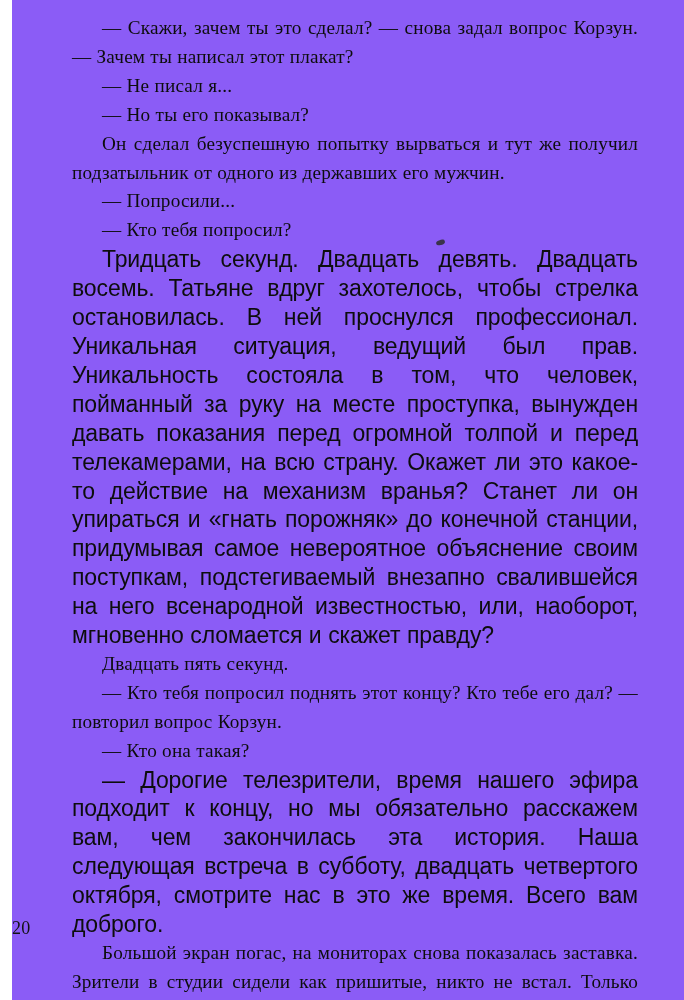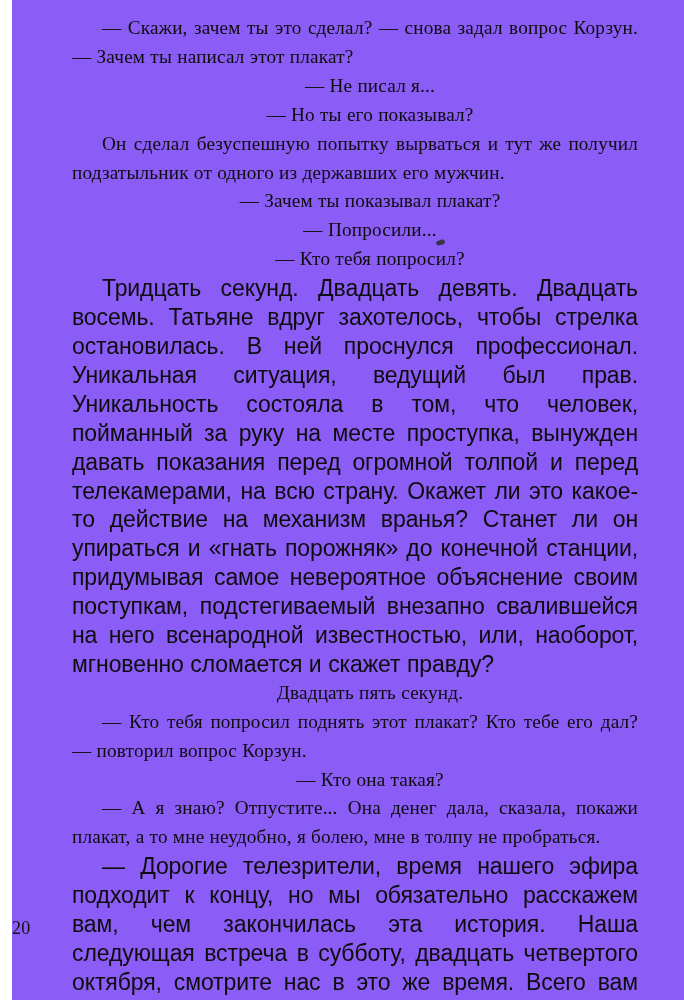--- a/index.html
+++ b/index.html
@@ -46,21 +46,21 @@
   }
 
   
   .para.sans {
     font-family: "Liberation Sans", "DejaVu Sans", sans-serif;
     font-size: 23px;
     letter-spacing: -0.004em;
   }
 
   .para.short {
-    text-align: center;
+    text-align: left;
   }
 
   
   .para:last-of-type {
     text-align-last: left;
   }
 
   #page-number {
     position: absolute;
     left: 0;
@@ -90,28 +90,26 @@
 <body style="color: rgb(13, 13, 13);">
 
 <div id="page" style="background: #8b5cf6; margin-left: 12px;">
 
   <div id="text-block">
 
     <p class="para">— Скажи, зачем ты это сделал? — снова задал вопрос Корзун. — Зачем ты написал этот плакат?</p>
     <p class="para short">— Не писал я...</p>
     <p class="para short">— Но ты его показывал?</p>
     <p class="para">Он сделал безуспешную попытку вырваться и тут же получил подзатыльник от одного из державших его мужчин.</p>
-    <p class="para short">— Зачем ты показывал плакат?</p>
     <p class="para short">— Попросили...</p>
     <p class="para short">— Кто тебя попросил?</p>
     <p class="para sans">Тридцать секунд. Двадцать девять. Двадцать восемь. Татьяне вдруг захотелось, чтобы стрелка остановилась. В ней проснулся профессионал. Уникальная ситуация, ведущий был прав. Уникальность состояла в том, что человек, пойманный за руку на месте проступка, вынужден давать показания перед огромной толпой и перед телекамерами, на всю страну. Окажет ли это какое-то действие на механизм вранья? Станет ли он упираться и «гнать порожняк» до конечной станции, придумывая самое невероятное объяснение своим поступкам, подстегиваемый внезапно свалившейся на него всенародной известностью, или, наоборот, мгновенно сломается и скажет правду?</p>
     <p class="para short">Двадцать пять секунд.</p>
-    <p class="para">— Кто тебя попросил поднять этот плакат? Кто тебе его дал? — повторил вопрос Корзун.</p>
+    <p class="para">— Кто тебя попросил поднять этот концу? Кто тебе его дал? — повторил вопрос Корзун.</p>
     <p class="para short">— Кто она такая?</p>
-    <p class="para">— А я знаю? Отпустите... Она денег дала, сказала, покажи плакат, а то мне неудобно, я болею, мне в толпу не пробраться.</p>
     <p class="para sans">— Дорогие телезрители, время нашего эфира подходит к концу, но мы обязательно расскажем вам, чем закончилась эта история. Наша следующая встреча в субботу, двадцать четвертого октября, смотрите нас в это же время. Всего вам доброго.</p>
     <p class="para">Большой экран погас, на мониторах снова показалась заставка. Зрители в студии сидели как пришитые, никто не встал. Только ассистенты подскочили к столу на подиуме и сняли с Насти и Татьяны микрофоны.</p>
 
   </div>
 
   <div id="scan-speck" style="left: 424px; top: 240px;"></div>
 
   <div id="page-number">20</div>
 
 </div>

